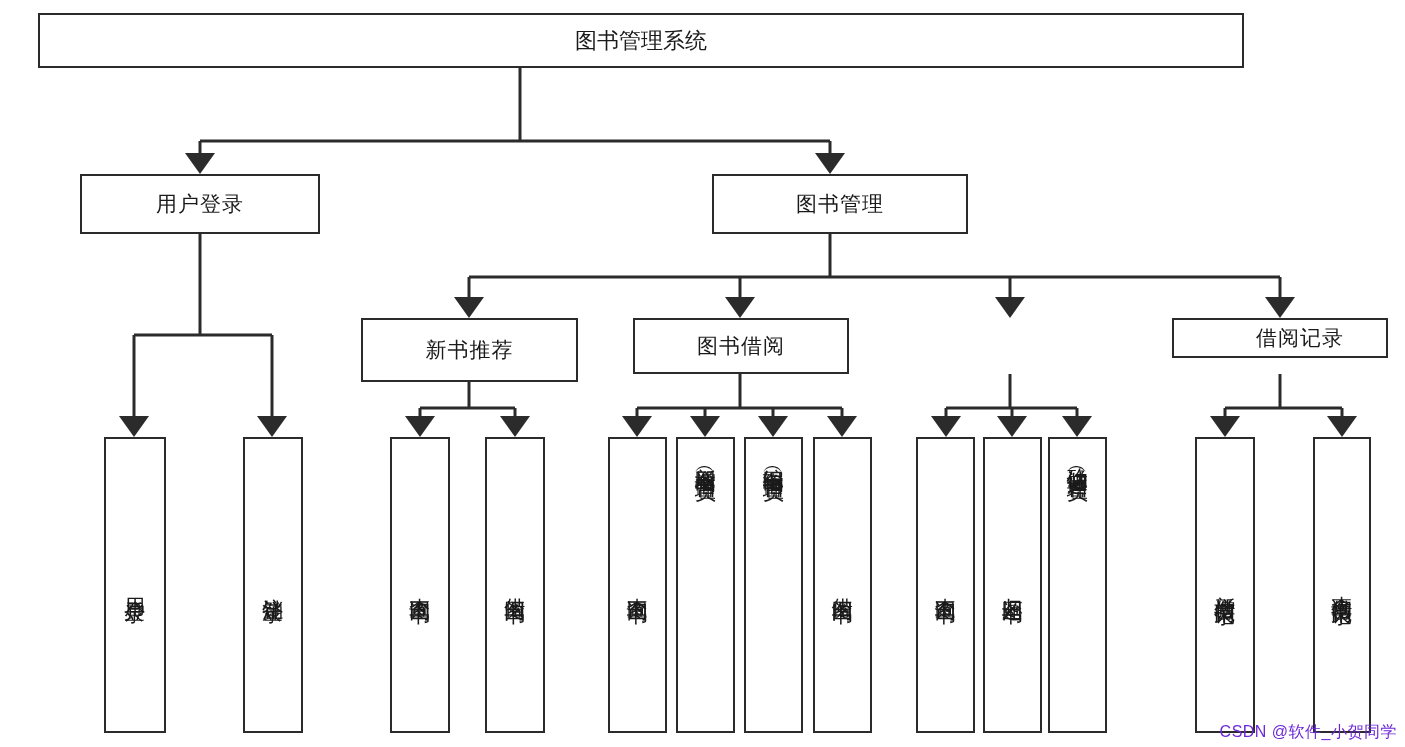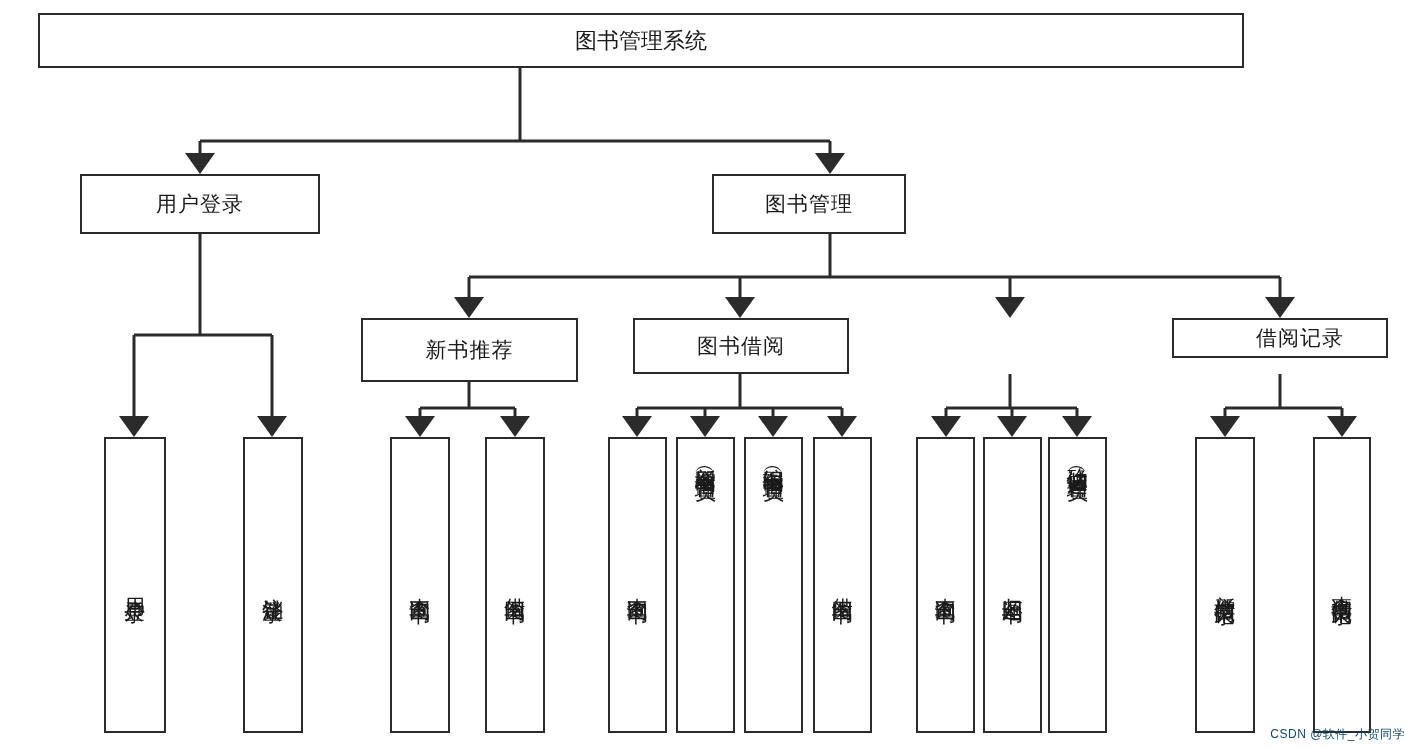--- a/index.html
+++ b/index.html
@@ -43,23 +43,23 @@
     font-size:21px;
     line-height:1.12;
     letter-spacing:2px;
     color:#1a1a1a;
     white-space:nowrap;
   }
   .leaf.mid{ align-items:center; padding-top:0; }
 
   .watermark{
     position:absolute;
-    right:0;bottom:4px;
-    font-size:12px;
-    color:#0c4a6e;
+    right:8px;bottom:4px;
+    font-size:16px;
+    color:#6d28d9;
     letter-spacing:0.5px;
     pointer-events:none;
   }
 </style>
 </head>
 <body>
 
 <div id="stage">
 
   <svg id="wires" viewBox="0 0 1405 747" xmlns="http://www.w3.org/2000/svg">
@@ -112,21 +112,21 @@
     </g>
   </svg>
 
   <div class="node root" id="node-root" style="left: 18px; top: 13px; width: 1206px; height: 55px; margin-left: 20px;">
     <span>图书管理系统</span>
   </div>
 
   <div class="node h" id="n-l2-0" style="left: 80px; top: 174px; width: 240px; height: 60px;">
     <span>用户登录</span>
   </div>
-  <div class="node h" id="n-l2-1" style="left: 712px; top: 174px; width: 194px; height: 60px;">
+  <div class="node h" id="n-l2-1" style="left: 712px; top: 174px; width: 256px; height: 60px;">
     <span>图书管理</span>
   </div>
 
   <div class="node h" id="n-l3-0" style="left: 361px; top: 318px; width: 217px; height: 64px;">
     <span>新书推荐</span>
   </div>
   <div class="node h" id="n-l3-1" style="left: 633px; top: 318px; width: 216px; height: 56px;">
     <span>图书借阅</span>
   </div>
   <div class="node h" id="n-l3-3" style="left: 1172px; top: 318px; width: 216px; height: 40px; padding-left: 40px;">

